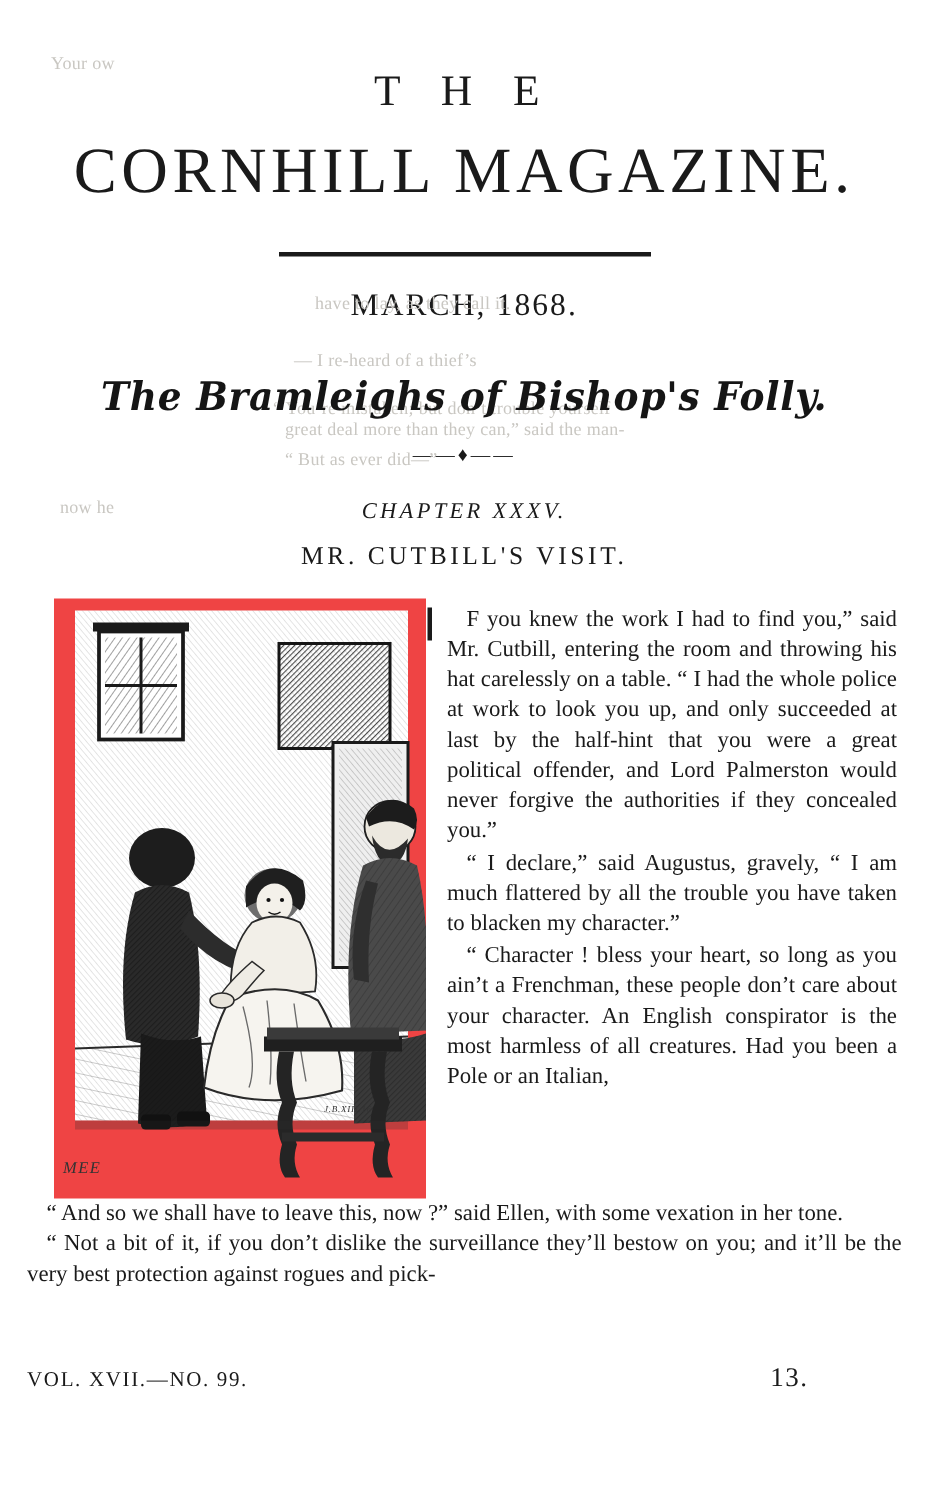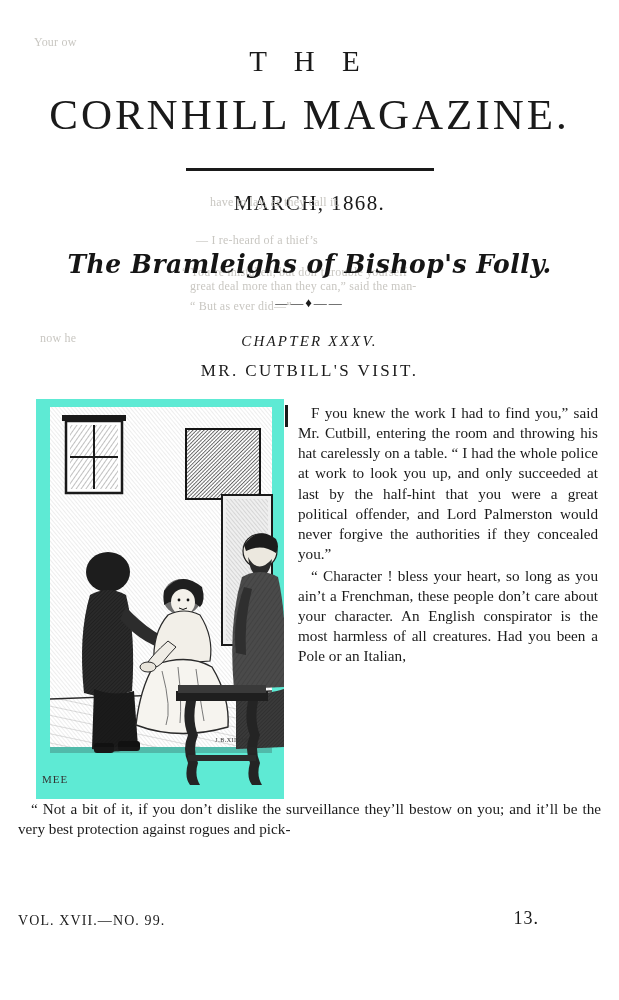--- a/index.html
+++ b/index.html
@@ -104,21 +104,22 @@
     margin-top: 18px;
     padding: 0 18px;
   }
   .illus {
     float: left;
     width: 248px;
     height: 400px;
     margin-left: 18px;
     margin-right: 14px;
     position: relative;
-    background: #5eead4;
+    background: #ef4444;
+    font-style: italic;
   }
   .illus svg { display: block; }
   .illus-sig {
     position: absolute;
     left: 6px;
     bottom: 14px;
     font-size: 11px;
     font-family: "Liberation Serif", serif;
     color: #333;
     letter-spacing: 1px;
@@ -295,25 +296,27 @@
         </g>
 
         <rect x="14" y="348" width="222" height="6" fill="#2a2a2a" opacity="0.25"></rect>
       </svg>
       <div class="illus-mark">J.B.XIII.16</div>
       <div class="illus-sig">MEE</div>
     </div>
 
     <div class="col-text">
       <p class="dropline"><span class="dropcap-bar"></span><span>F you knew the work I had to find you,” said Mr. Cutbill, entering the room and throwing his hat carelessly on a table.  “ I had the whole police at work to look you up, and only succeeded at last by the half-hint that you were a great political offender, and Lord Palmerston would never forgive the authorities if they concealed you.”</span></p>
+      <p>“ I declare,” said Augustus, gravely, “ I am much flattered by all the trouble you have taken to blacken my character.”</p>
       <p>“ Character ! bless your heart, so long as you ain’t a Frenchman, these people don’t care about your character.  An English conspirator is the most harmless of all creatures.  Had you been a Pole or an Italian,</p>
     </div>
   </div>
 
   <div class="full-text">
+    <p>“ And so we shall have to leave this, now ?” said Ellen, with some vexation in her tone.</p>
     <p>“ Not a bit of it, if you don’t dislike the surveillance they’ll bestow on you; and it’ll be the very best protection against rogues and pick-</p>
   </div>
 
   <div class="footline">
     <div class="vol">VOL. XVII.—NO. 99.</div>
     <div class="pageno">13.</div>
   </div>
 
 </div>
 

